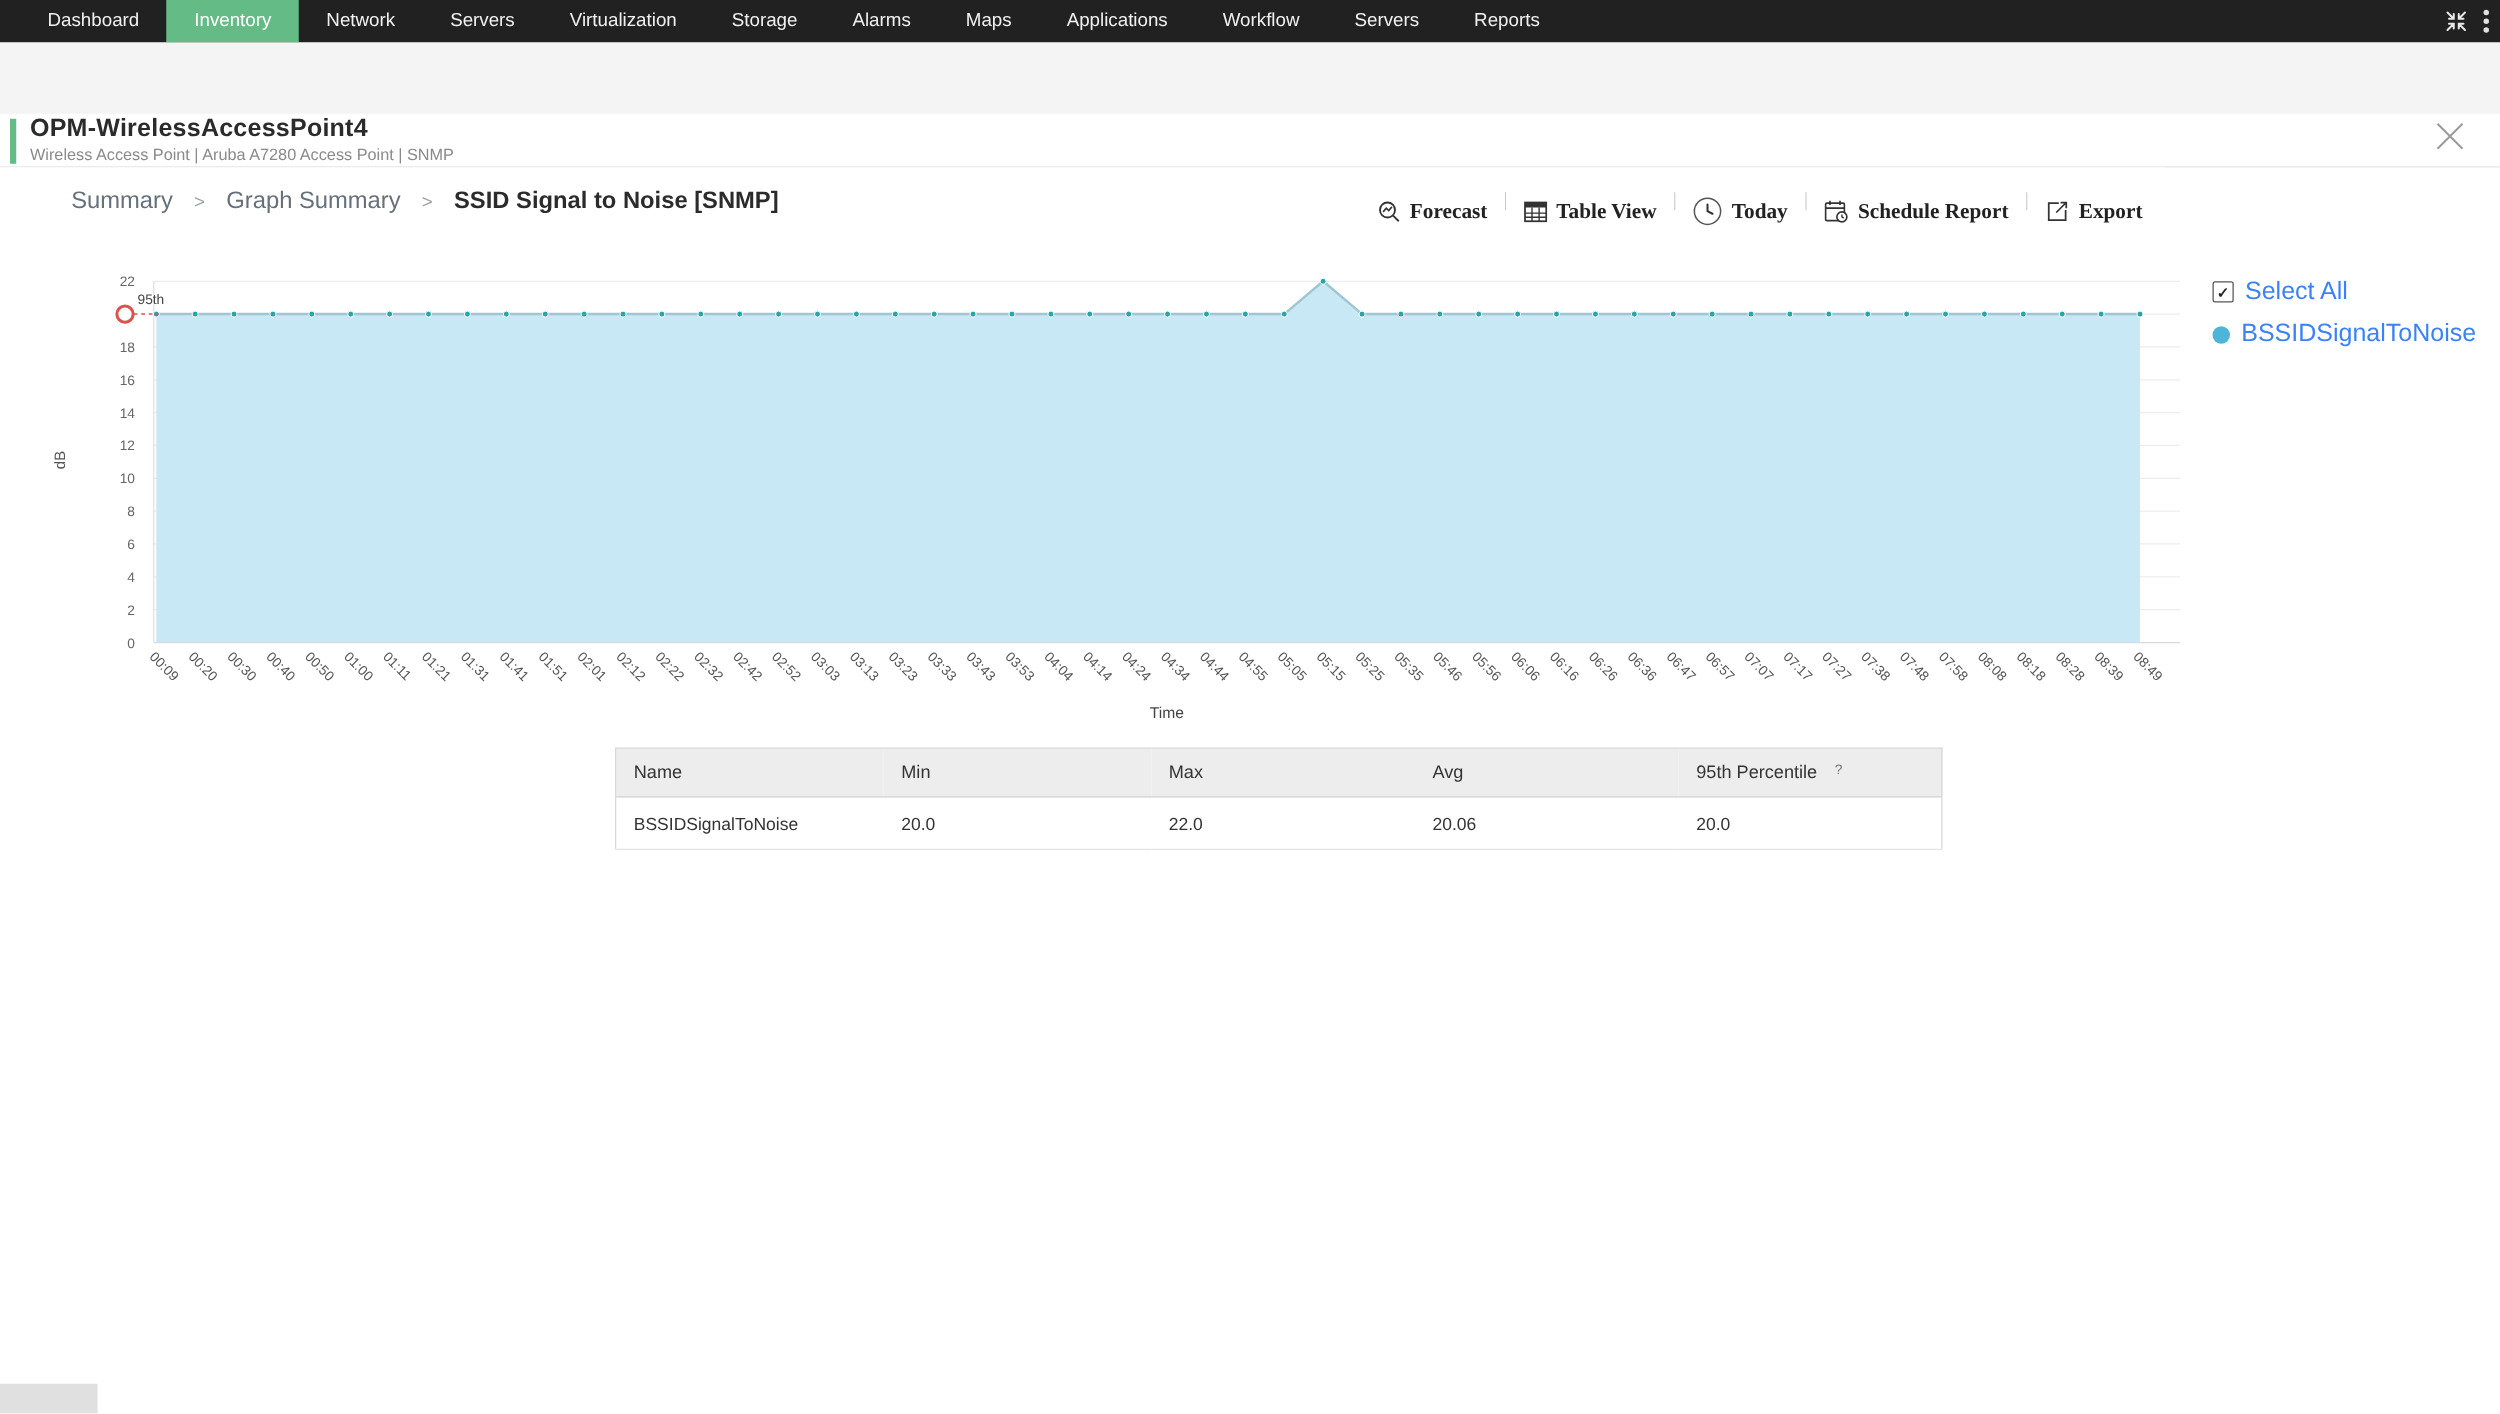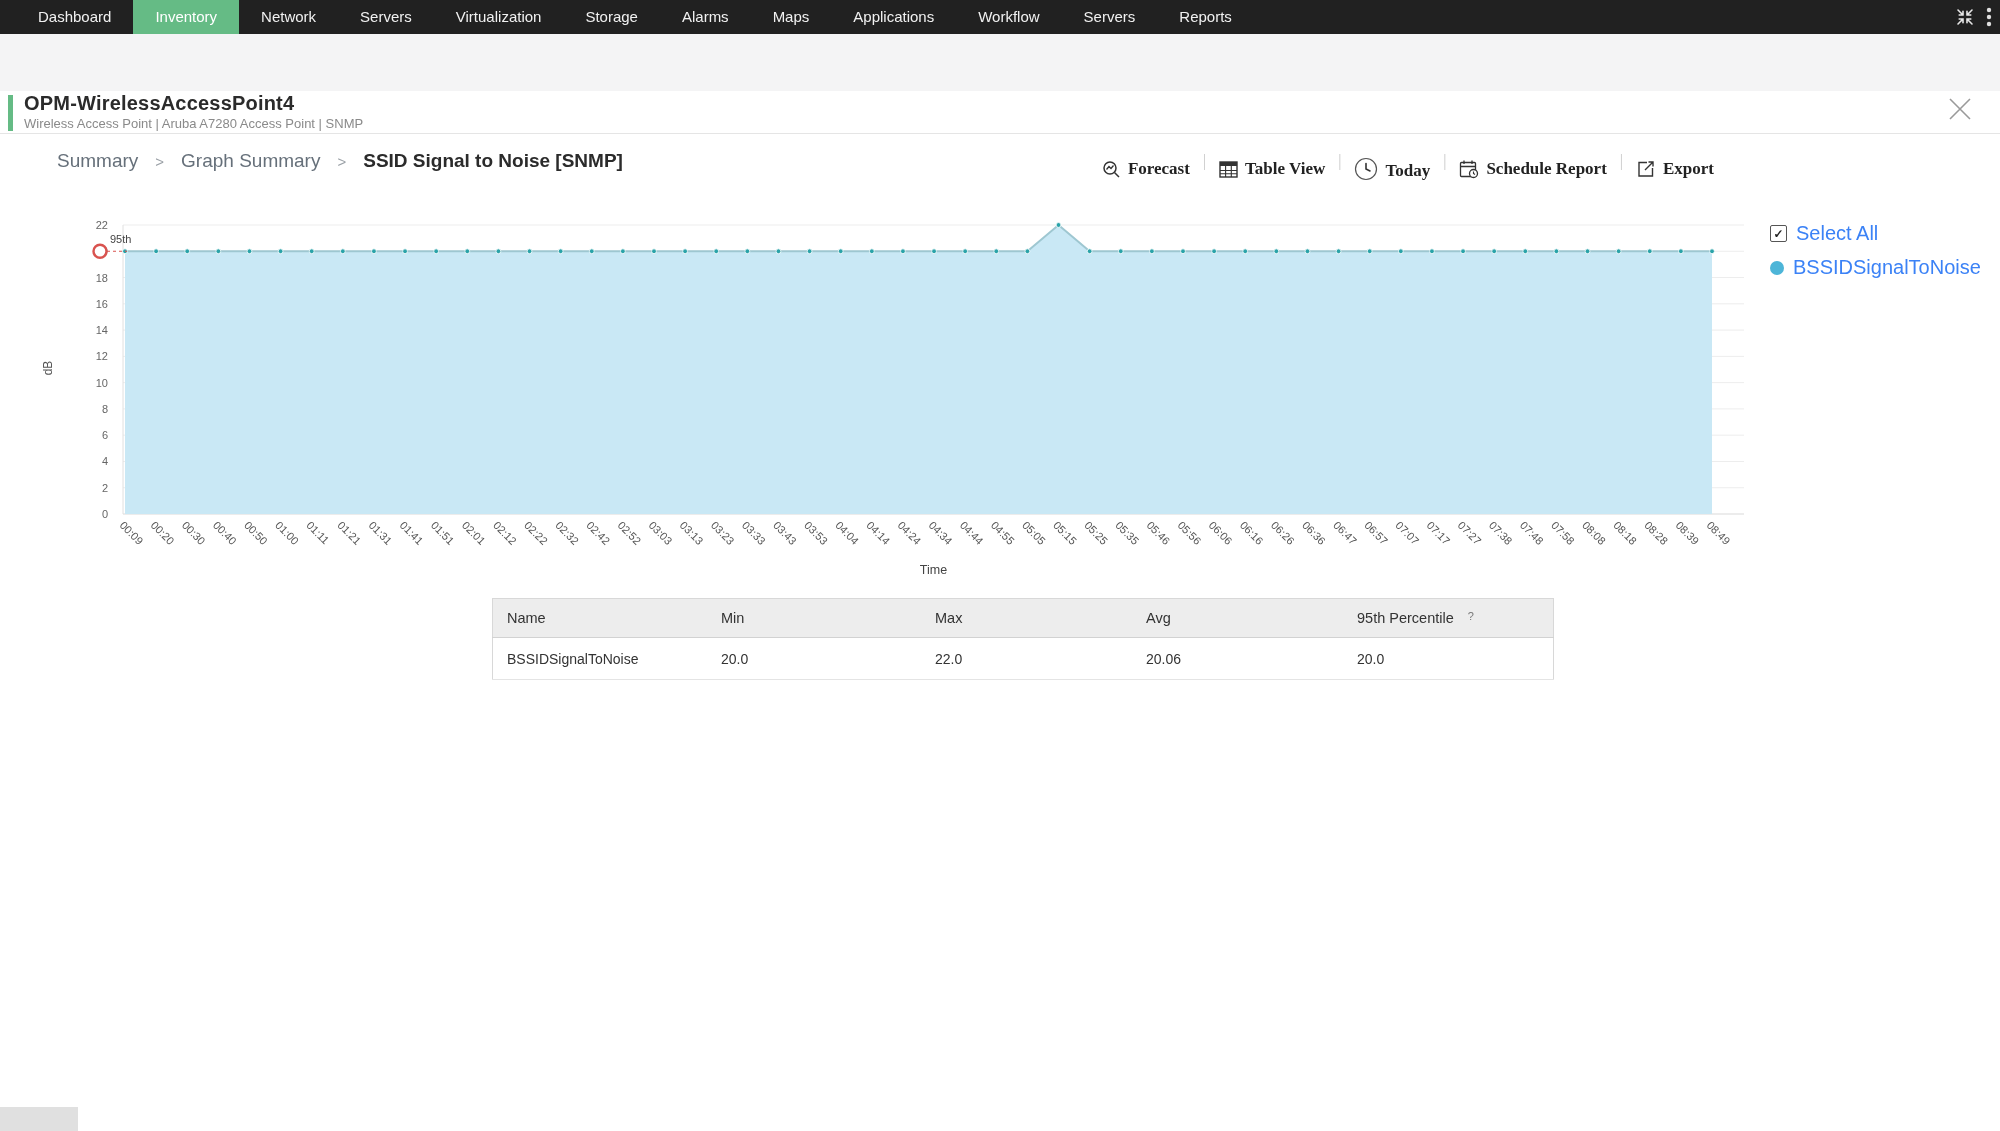--- a/index.html
+++ b/index.html
@@ -25,21 +25,21 @@
 
   
   .crumbrow{position:absolute;left:0;top:134px;width:1732px;height:54px;background:#fff;}
   .crumbs{position:absolute;left:57px;top:0;height:54px;display:flex;align-items:center;gap:17px;}
   .crumb{font-size:19px;color:#66707a;cursor:pointer;white-space:nowrap;}
   .crumb.current{color:#2b2b2b;font-weight:700;cursor:default;}
   .crumb-sep{font-size:15px;color:#9aa0a6;}
 
   .toolbar{position:absolute;right:18px;top:0;height:54px;display:flex;align-items:center;gap:13px;
            font-family:"Liberation Serif", serif;}
-  .tool{display:flex;align-items:flex-end;gap:7px;cursor:pointer;margin-top:16px;}
+  .tool{display:flex;align-items:center;gap:7px;cursor:pointer;margin-top:16px;}
   .tool span{font-size:17px;font-weight:600;color:#222;white-space:nowrap;}
   .tool-sep{color:#c7c7c7;font-size:16px;}
 
   
   #chart-svg{position:absolute;left:0;top:200px;}
 
   
   .legend{position:absolute;left:1770px;top:222px;z-index:5;}
   .legend-row{display:flex;align-items:center;gap:9px;margin-bottom:11px;}
   .cb{width:15px;height:15px;border:1.5px solid #555;border-radius:2px;background:#fff;

